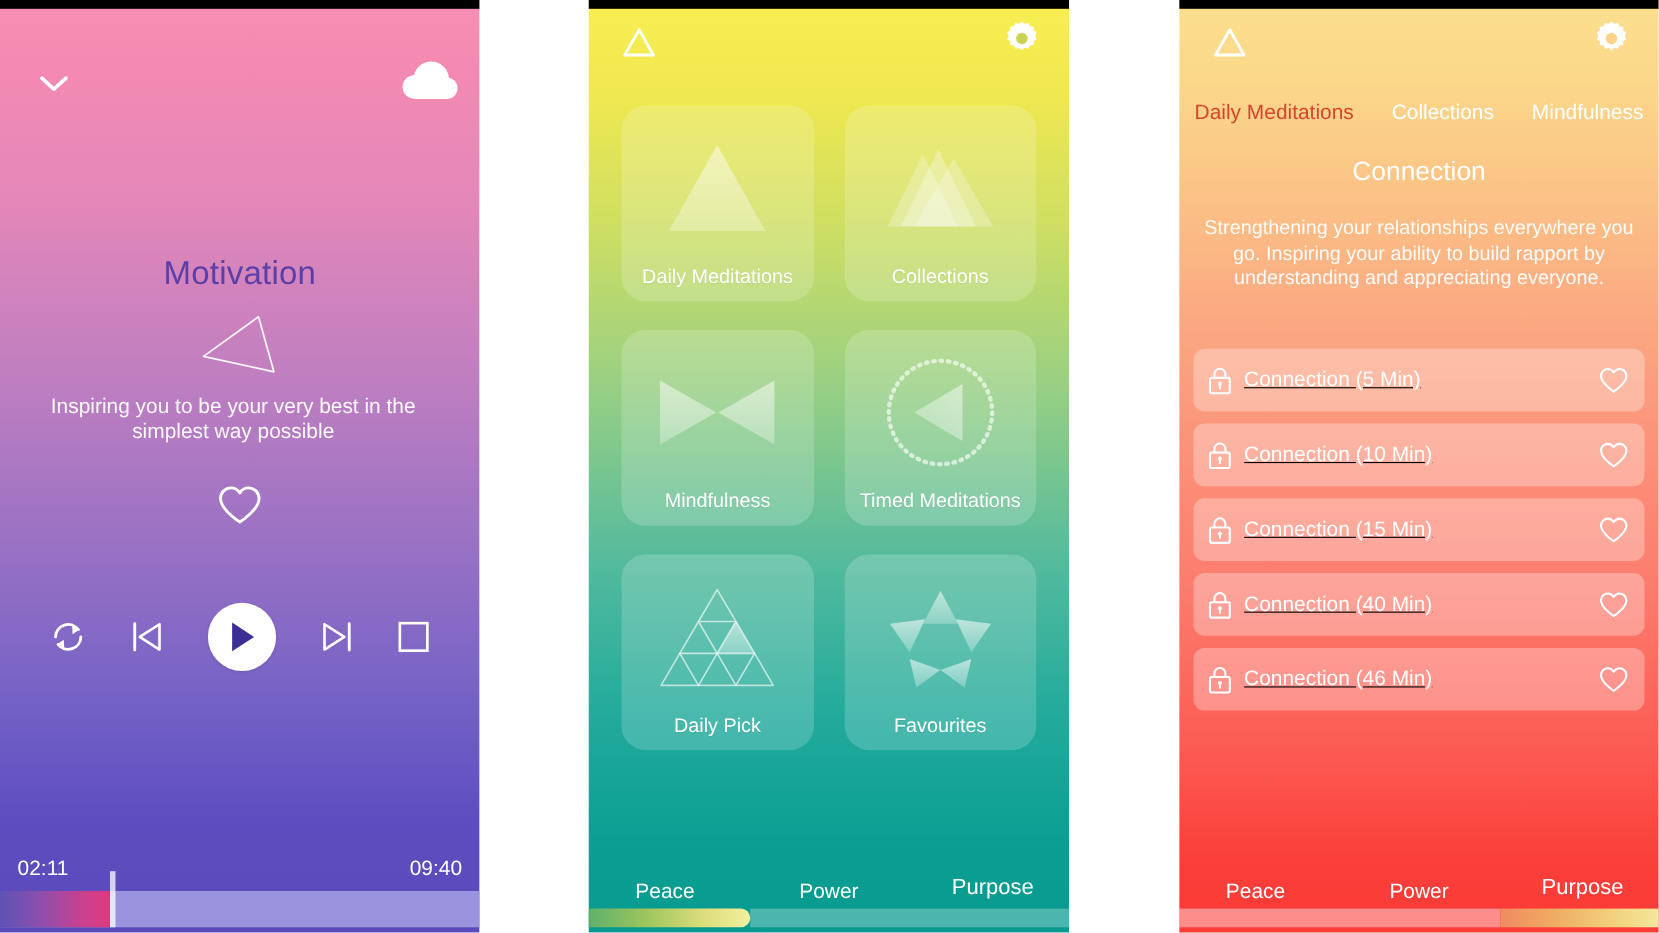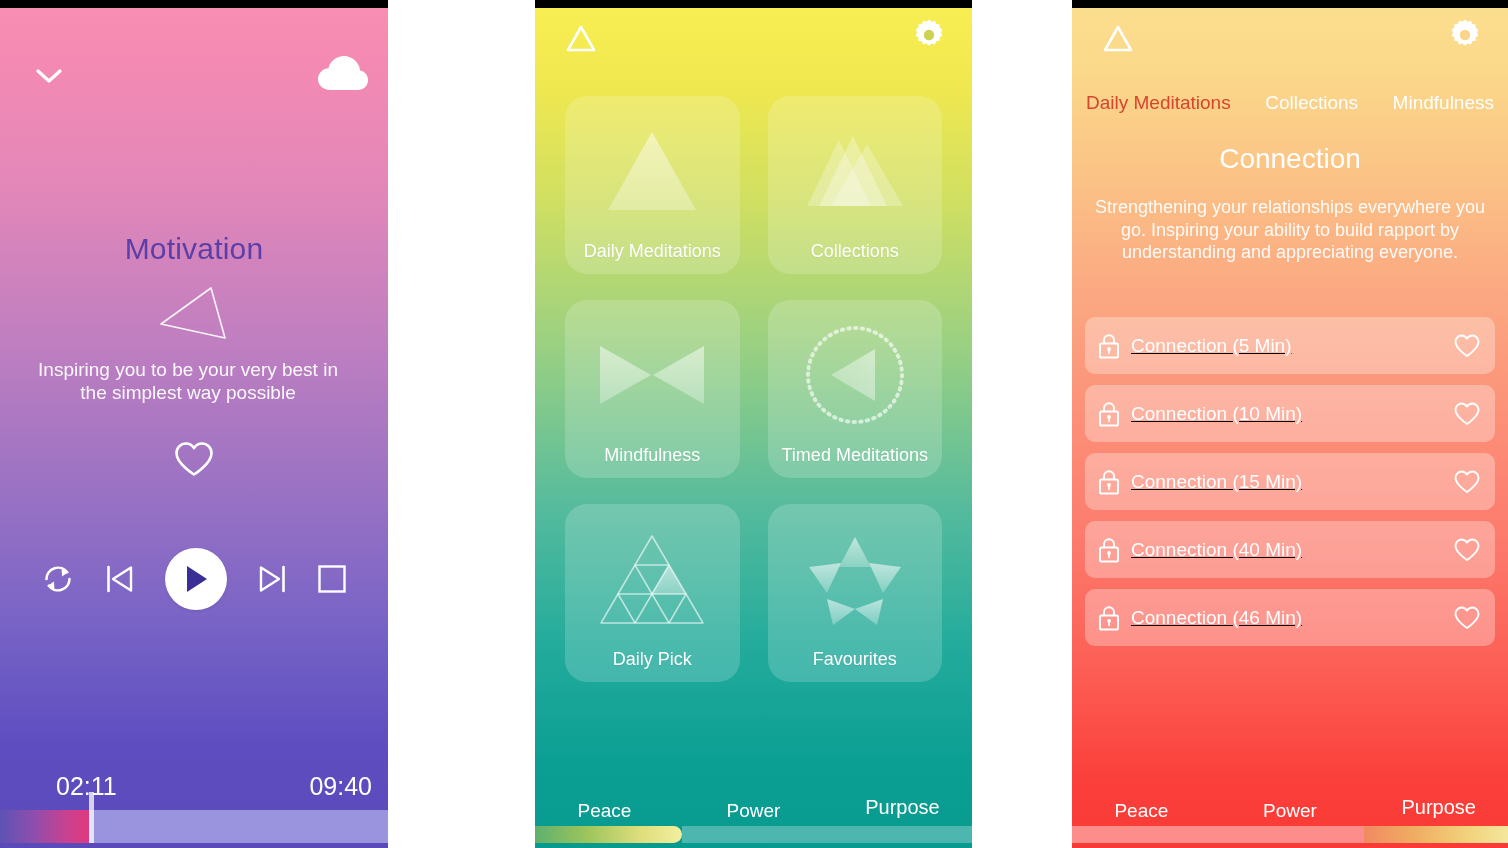--- a/index.html
+++ b/index.html
@@ -8,21 +8,21 @@
     background: #ffffff;
     font-family: "Liberation Sans", sans-serif;
     overflow: hidden;
   }
   .stage { position: relative; width: 1508px; height: 848px; background: #fff; }
 
   .phone {
     position: absolute; top: 0; height: 848px;
     overflow: hidden;
   }
-  #phone-player   { left: 0px;    width: 388px; }
+  #phone-player   { left: 0px;    width: 436px; }
   #phone-home     { left: 535px;  width: 437px; }
   #phone-category { left: 1072px; width: 436px; }
 
   .statusbar {
     position: absolute; top: 0; left: 0; right: 0; height: 8px;
     background: #000; z-index: 40;
   }
 
   .screen {
     position: absolute; top: 0; left: 0; right: 0; bottom: 0;
@@ -69,21 +69,21 @@
   }
   .ctrl { display: flex; align-items: center; justify-content: center; }
   .play-btn {
     width: 62px; height: 62px; border-radius: 50%;
     background: #fff; display: flex; align-items: center; justify-content: center;
     box-shadow: 0 1px 3px rgba(0,0,0,.10);
   }
   .p1-times {
     position: absolute; bottom: 47px; left: 0; right: 0;
     display: flex; justify-content: space-between;
-    padding: 0 16px; font-size: 25px; color: #fff; margin-left: 40px;
+    padding: 0 16px; font-size: 19px; color: #fff;
   }
   .p1-progress {
     position: absolute; left: 0; right: 0; bottom: 5px; height: 33px;
     background: #9a93de;
   }
   .p1-progress-fill {
     position: absolute; left: 0; top: 0; bottom: 0; width: 22.9%;
     background: linear-gradient(90deg, #5d52b5 0%, #8a4fae 35%, #c9418f 75%, #e0397f 100%);
   }
   .p1-progress-knob {
@@ -158,21 +158,21 @@
   }
   .p3-tabs {
     position: absolute; top: 92px; left: 0; right: 0;
     display: flex; justify-content: space-between;
     padding: 0 14px; font-size: 19px;
   }
   .p3-tab { color: #fff; }
   .p3-tab.active { color: #d6452d; }
   .p3-title {
     position: absolute; top: 143px; left: 0; right: 0;
-    text-align: center; font-size: 28px; color: #fff; font-weight: 400;
+    text-align: center; font-size: 24px; color: #fff; font-weight: 400;
   }
   .p3-desc {
     position: absolute; top: 196px; left: 22px; right: 22px;
     text-align: center; font-size: 18px; line-height: 22.5px;
     color: rgba(255,255,255,.94);
   }
   .p3-list {
     position: absolute; top: 317px; left: 13px; right: 13px;
     display: flex; flex-direction: column; gap: 11px;
   }

